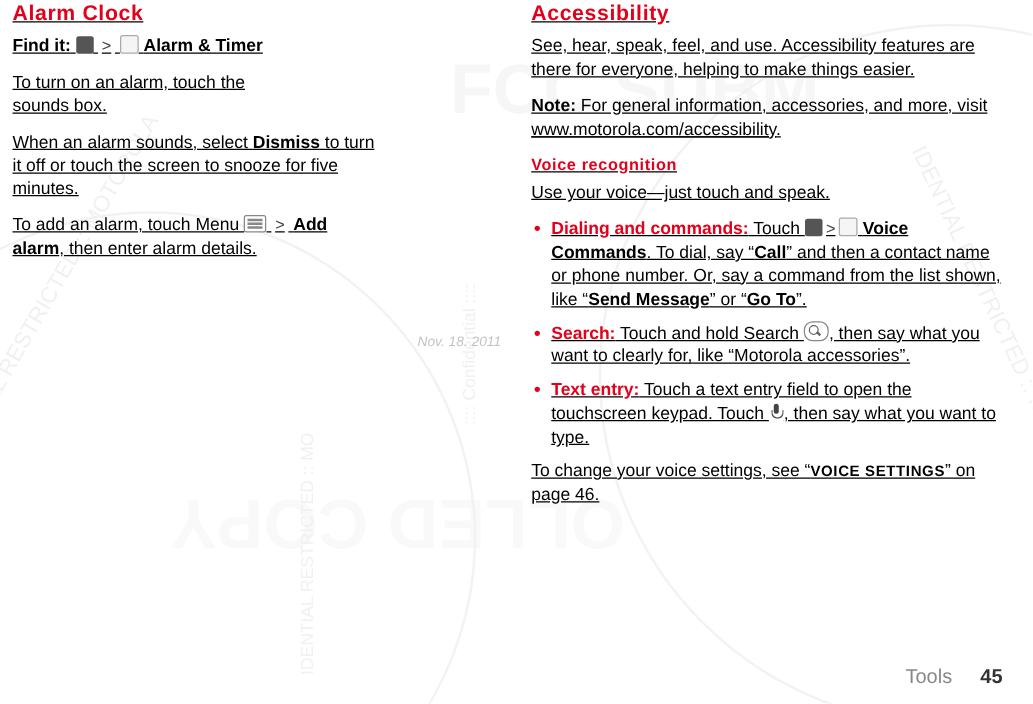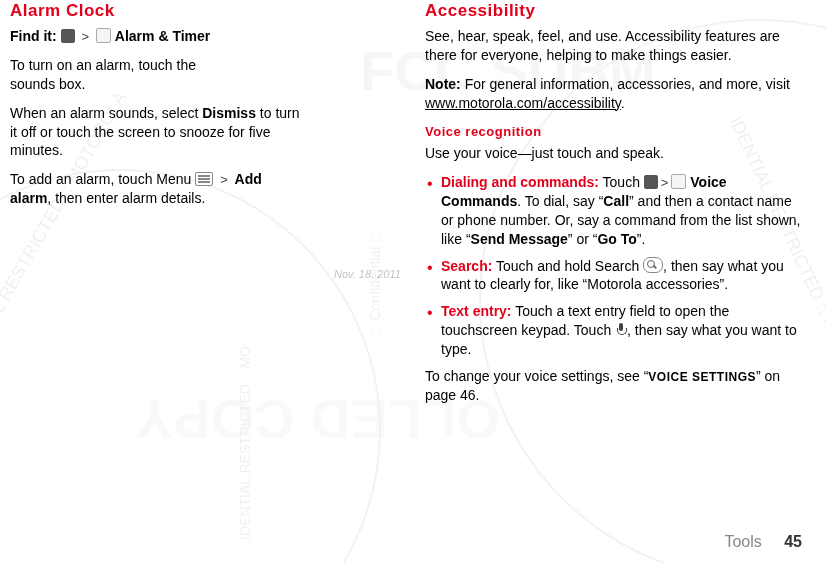--- a/index.html
+++ b/index.html
@@ -26,20 +26,21 @@
       position: relative;
       z-index: 1;
       display: flex;
       padding: 0 10px 0 10px;
       box-sizing: border-box;
     }
     .col {
       width: 50%;
       padding: 0 12px;
       box-sizing: border-box;
+      text-decoration: underline;
     }
     .col-left { padding-left: 0; }
     .heading-red {
       color: #e2001a;
       font-weight: 900;
       letter-spacing: 0.5px;
       margin: 0 0 2px 0;
     }
     .h1 { font-size: 17px; font-family: Arial Black, Arial, sans-serif; }
     .h2 { font-size: 13px; font-family: Arial Black, Arial, sans-serif; margin-top: 8px; }

